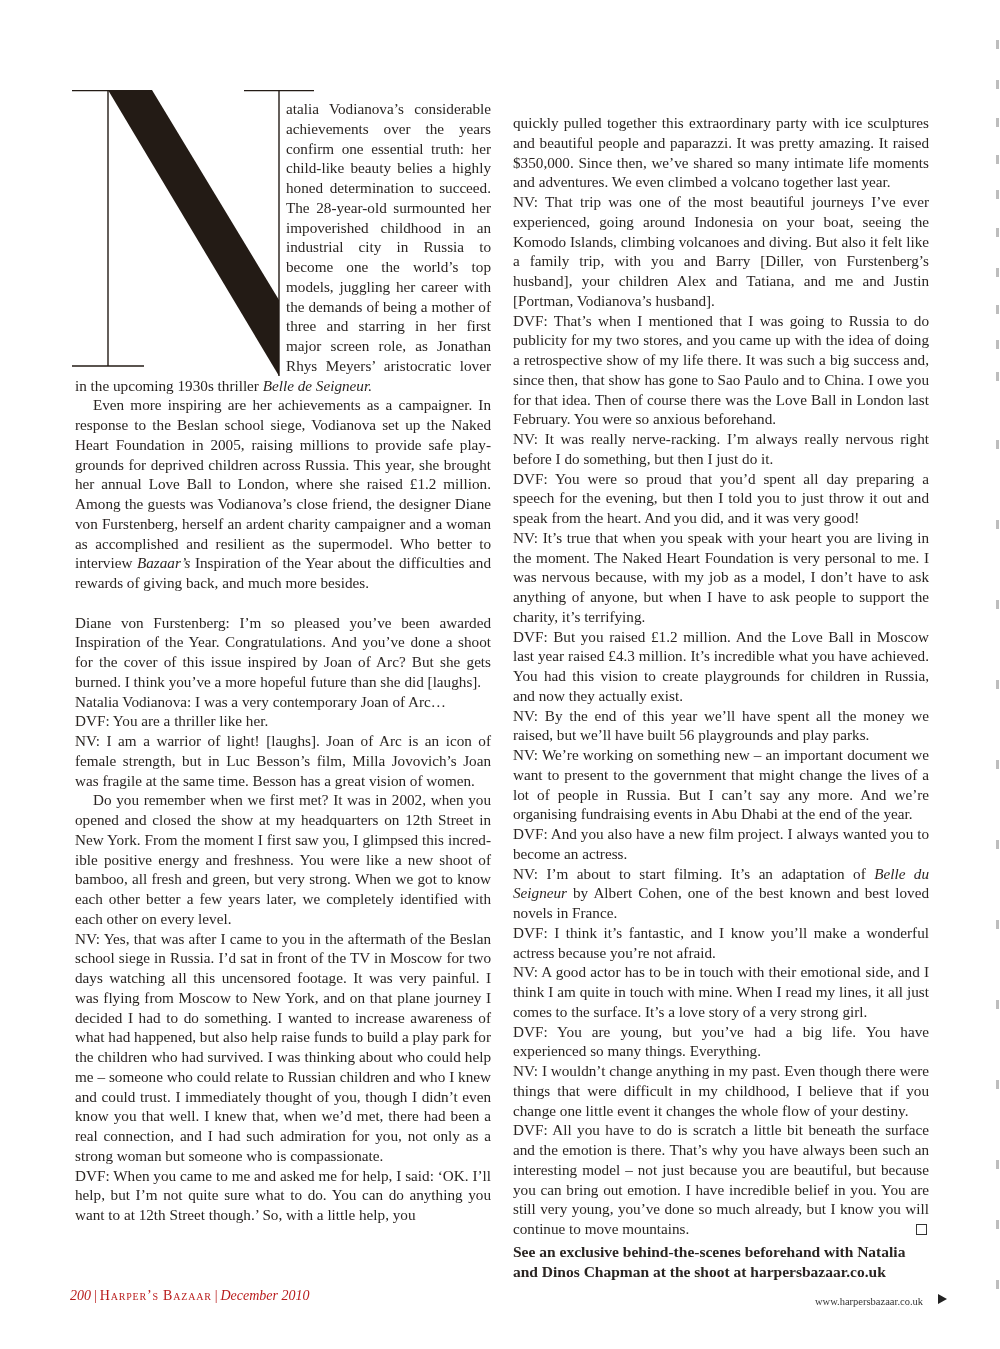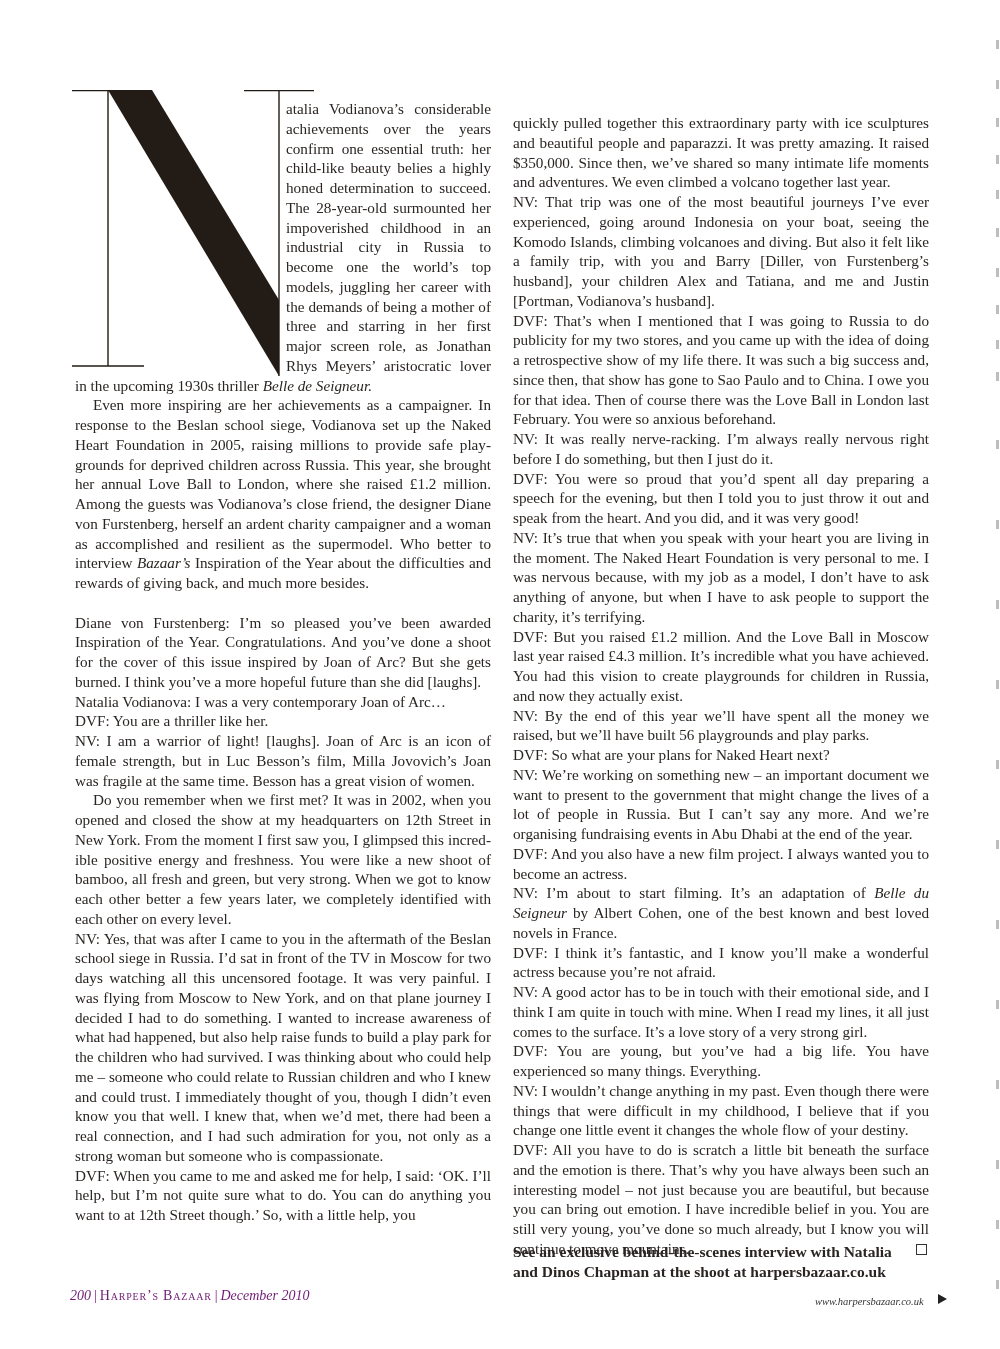--- a/index.html
+++ b/index.html
@@ -13,25 +13,25 @@
   .col p { margin: 0; }
   .col-left { left: 75px; top: 86px; width: 416px; margin-top: 13px; }
   .col-right { left: 513px; top: 86px; width: 416px; margin-top: 27px; }
   .indent { text-indent: 18px; }
   .speaker { font-weight: normal; }
   .dropcap-wrap { float: left; width: 208px; height: 278px; margin: -9px 6px 0 -3px; position: relative; }
   .dropcap-wrap svg { position: absolute; left: 0; top: 0; }
   .gap { height: 19.75px; }
   .end-mark { display: inline-block; width: 9px; height: 9px; border: 1px solid #333; float: right; margin-top: 5px; margin-right: 2px; }
   .promo { position: absolute; left: 513px; top: 1242px; width: 420px; font-weight: bold; font-size: 15.5px; line-height: 20px; color: #2a2522; }
-  .folio { position: absolute; left: 70px; top: 1288px; font-size: 14px; color: #701a75; }
+  .folio { position: absolute; left: 70px; top: 1288px; font-size: 14px; color: #b91c1c; }
   .folio .num, .folio .date { font-style: italic; }
   .folio .mag { font-variant: small-caps; letter-spacing: 0.8px; font-size: 14px; }
   .folio .sep { margin: 0 3px; }
-  .site { position: absolute; left: 815px; top: 1296px; font-size: 10.5px; font-style: italic; color: #333; }
+  .site { position: absolute; left: 815px; top: 1296px; font-size: 10.5px; color: #333; }
   .arrow { position: absolute; left: 938px; top: 1294px; width: 0; height: 0; border-left: 9px solid #222; border-top: 5px solid transparent; border-bottom: 5px solid transparent; }
   .edge { position: absolute; right: 0; top: 0; width: 8px; height: 1349px; }
   .edge i { position: absolute; right: 1px; width: 3px; height: 9px; background: #bdbdbd; }
 </style>
 </head>
 <body>
 
 <div class="page">
 
   <div class="col col-left">
@@ -67,33 +67,32 @@
 
   <div class="col col-right">
     <p>quickly pulled together this extraordinary party with ice sculptures and beautiful people and paparazzi. It was pretty amazing. It raised $350,000. Since then, we’ve shared so many intimate life moments and adventures. We even climbed a volcano together last year.</p>
     <p><b class="speaker">NV:</b><span> That trip was one of the most beautiful journeys I’ve ever experienced, going around Indonesia on your boat, seeing the Komodo Islands, climbing volcanoes and diving. But also it felt like a family trip, with you and Barry [Diller, von Furstenberg’s husband], your children Alex and Tatiana, and me and Justin [Portman, Vodianova’s husband].</span></p>
     <p><b class="speaker">DVF:</b><span> That’s when I mentioned that I was going to Russia to do publicity for my two stores, and you came up with the idea of doing a retrospective show of my life there. It was such a big success and, since then, that show has gone to Sao Paulo and to China. I owe you for that idea. Then of course there was the Love Ball in London last February. You were so anxious beforehand.</span></p>
     <p><b class="speaker">NV:</b><span> It was really nerve-racking. I’m always really nervous right before I do something, but then I just do it.</span></p>
     <p><b class="speaker">DVF</b><span>: You were so proud that you’d spent all day preparing a speech for the evening, but then I told you to just throw it out and speak from the heart. And you did, and it was very good!</span></p>
     <p><b class="speaker">NV:</b><span> It’s true that when you speak with your heart you are living in the moment. The Naked Heart Foundation is very personal to me. I was nervous because, with my job as a model, I don’t have to ask anything of anyone, but when I have to ask people to support the charity, it’s terrifying.</span></p>
     <p><b class="speaker">DVF:</b><span> But you raised £1.2 million. And the Love Ball in Moscow last year raised £4.3 million. It’s incredible what you have achieved. You had this vision to create playgrounds for children in Russia, and now they actually exist.</span></p>
     <p><b class="speaker">NV:</b><span> By the end of this year we’ll have spent all the money we raised, but we’ll have built 56 playgrounds and play parks.</span></p>
-    <p><b class="speaker">DVF:</b><span> So what are your plans for Naked Heart next?</span></p>
     <p><b class="speaker">NV:</b><span> We’re working on something new – an important document we want to present to the government that might change the lives of a lot of people in Russia. But I can’t say any more. And we’re organising fundraising events in Abu Dhabi at the end of the year.</span></p>
     <p><b class="speaker">DVF:</b><span> And you also have a new film project. I always wanted you to become an actress.</span></p>
     <p><b class="speaker">NV:</b><span> I’m about to start filming. It’s an adaptation of </span><i>Belle du Seigneur</i><span> by Albert Cohen, one of the best known and best loved novels in France.</span></p>
     <p><b class="speaker">DVF:</b><span> I think it’s fantastic, and I know you’ll make a wonderful actress because you’re not afraid.</span></p>
     <p><b class="speaker">NV</b><span>: A good actor has to be in touch with their emotional side, and I think I am quite in touch with mine. When I read my lines, it all just comes to the surface. It’s a love story of a very strong girl.</span></p>
     <p><b class="speaker">DVF:</b><span> You are young, but you’ve had a big life. You have experienced so many things. Everything.</span></p>
     <p><b class="speaker">NV:</b><span> I wouldn’t change anything in my past. Even though there were things that were difficult in my childhood, I believe that if you change one little event it changes the whole flow of your destiny.</span></p>
     <p><b class="speaker">DVF:</b><span> All you have to do is scratch a little bit beneath the surface and the emotion is there. That’s why you have always been such an interesting model – not just because you are beautiful, but because you can bring out emotion. I have incredible belief in you. You are still very young, you’ve done so much already, but I know you will continue to move mountains.</span><span class="end-mark"></span></p>
   </div>
 
   <div class="promo">
-    <div>See an exclusive behind-the-scenes interview with Natalia</div>
+    <div>See an exclusive behind-the-scenes beforehand with Natalia</div>
     <div>and Dinos Chapman at the shoot at harpersbazaar.co.uk</div>
   </div>
 
   <div class="folio">
     <span class="num">200</span><span class="sep">|</span><span class="mag">Harper’s Bazaar</span><span class="sep">|</span><span class="date">December 2010</span>
   </div>
 
   <div class="site">www.harpersbazaar.co.uk</div>
   <div class="arrow"></div>
 

